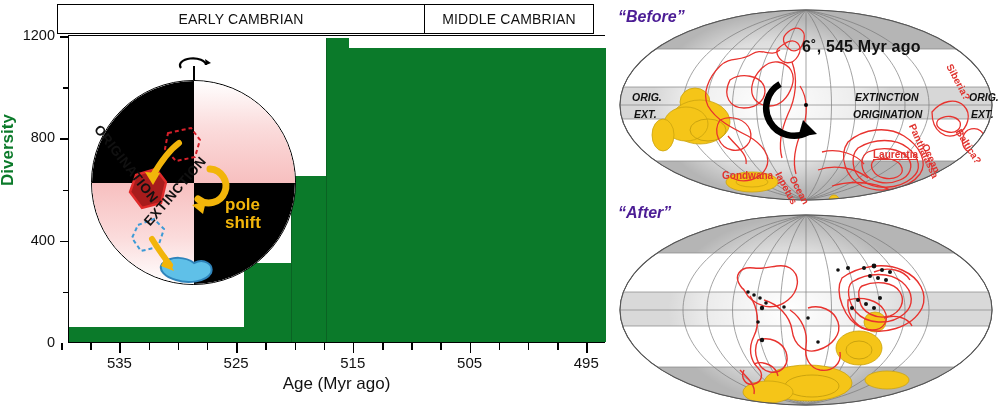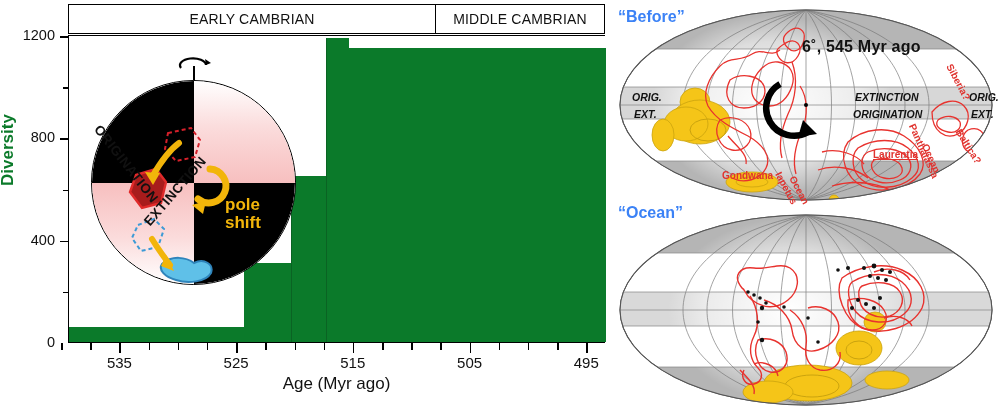--- a/index.html
+++ b/index.html
@@ -10,21 +10,21 @@
     font-family:"Liberation Sans", sans-serif;
     overflow:hidden;
     position:relative;
   }
   #root { position:absolute; left:0; top:0; width:1000px; height:415px; }
 
   
   #chart-panel { position:absolute; left:0; top:0; width:615px; height:415px; }
 
   
-  .era-bar { position:absolute; left:68px; top:4px; width:605px; height:30px; }
+  .era-bar { position:absolute; left:57px; top:4px; width:605px; height:30px; }
   .era-box {
     position:absolute; top:0; height:30px;
     border:1.5px solid #000; background:#fff;
     display:flex; align-items:center; justify-content:center;
     font-size:14px; color:#111; letter-spacing:0.2px;
   }
   .era-early  { left:0px;   width:368px; }
   .era-middle { left:367px; width:170px; }
 
   
@@ -106,22 +106,22 @@
     background:linear-gradient(to bottom, #ffffff 0%, #fde0e0 45%, #f9c2c2 100%);
   }
 
   
   #maps-panel { position:absolute; left:612px; top:0; width:388px; height:415px; }
   .map-wrap { position:absolute; left:0; width:388px; height:210px; }
   .map-before { top:2px; }
   .map-after  { top:200px; }
 
   .map-tag {
-    position:absolute; font-size:16px; font-weight:bold; 
-    color:#3b82f6; z-index:9; white-space:nowrap;
+    position:absolute; font-size:16px; font-weight:bold; font-style:italic;
+    color:#4c1d95; z-index:9; white-space:nowrap;
   }
   .map-title {
     position:absolute; font-size:16px; font-weight:bold; color:#111;
     z-index:9; white-space:nowrap; letter-spacing:0.2px;
   }
   .map-anno {
     position:absolute; font-size:10.5px; font-weight:bold; font-style:italic;
     color:#111; z-index:8; white-space:nowrap;
   }
   .map-geo {
@@ -465,16 +465,16 @@
               <circle cx="246" cy="100" r="2"></circle>
             <circle cx="254" cy="104" r="2"></circle>
               <circle cx="262" cy="108" r="2"></circle>
             <circle cx="268" cy="98" r="2"></circle>
               <circle cx="240" cy="108" r="2"></circle>
           </g>
         </g>
         <ellipse cx="194" cy="110" rx="186" ry="95" fill="none" stroke="#555" stroke-width="1.1"></ellipse>
       </svg>
 
-      <div class="map-tag" style="left:6px; top:4px;">“Ocean”</div>
+      <div class="map-tag" style="left:6px; top:4px;">“After”</div>
     </div>
   </div>
 </div>
 
 </body></html>

